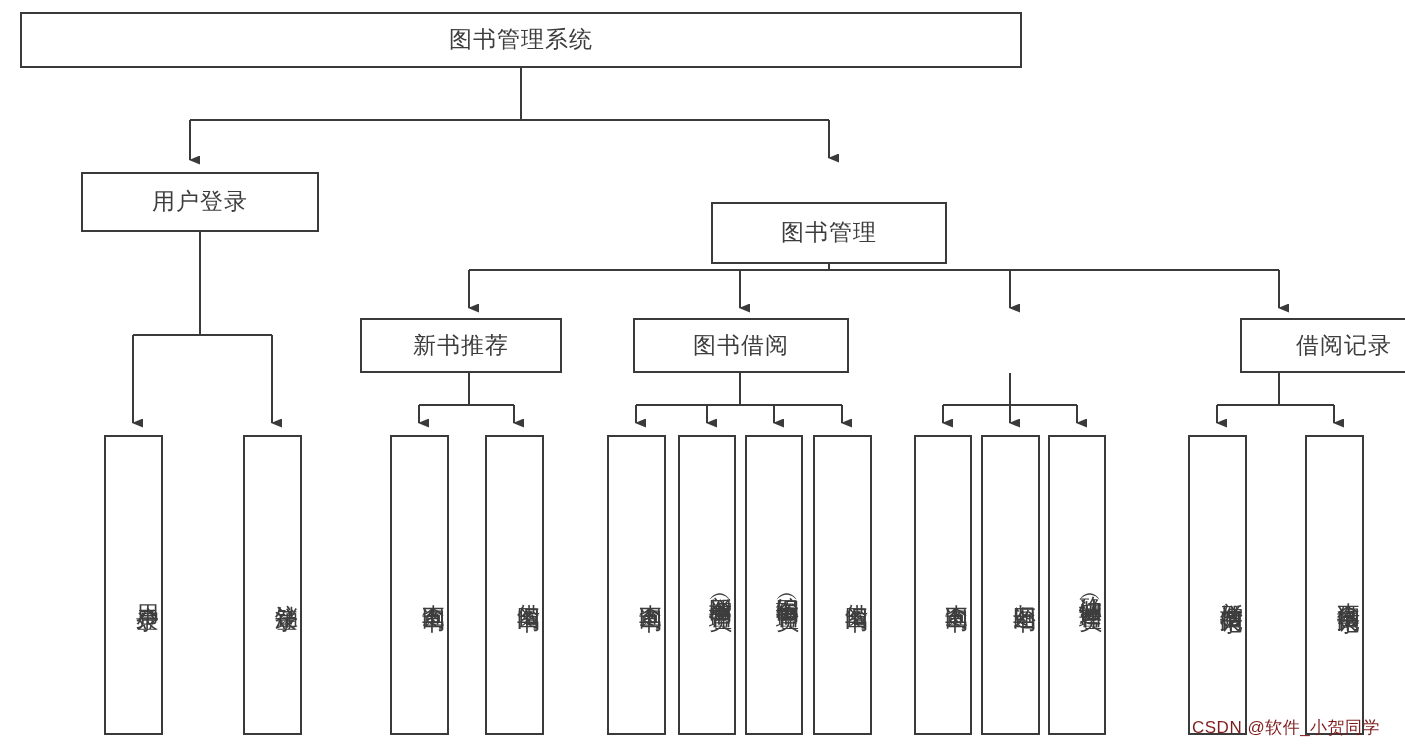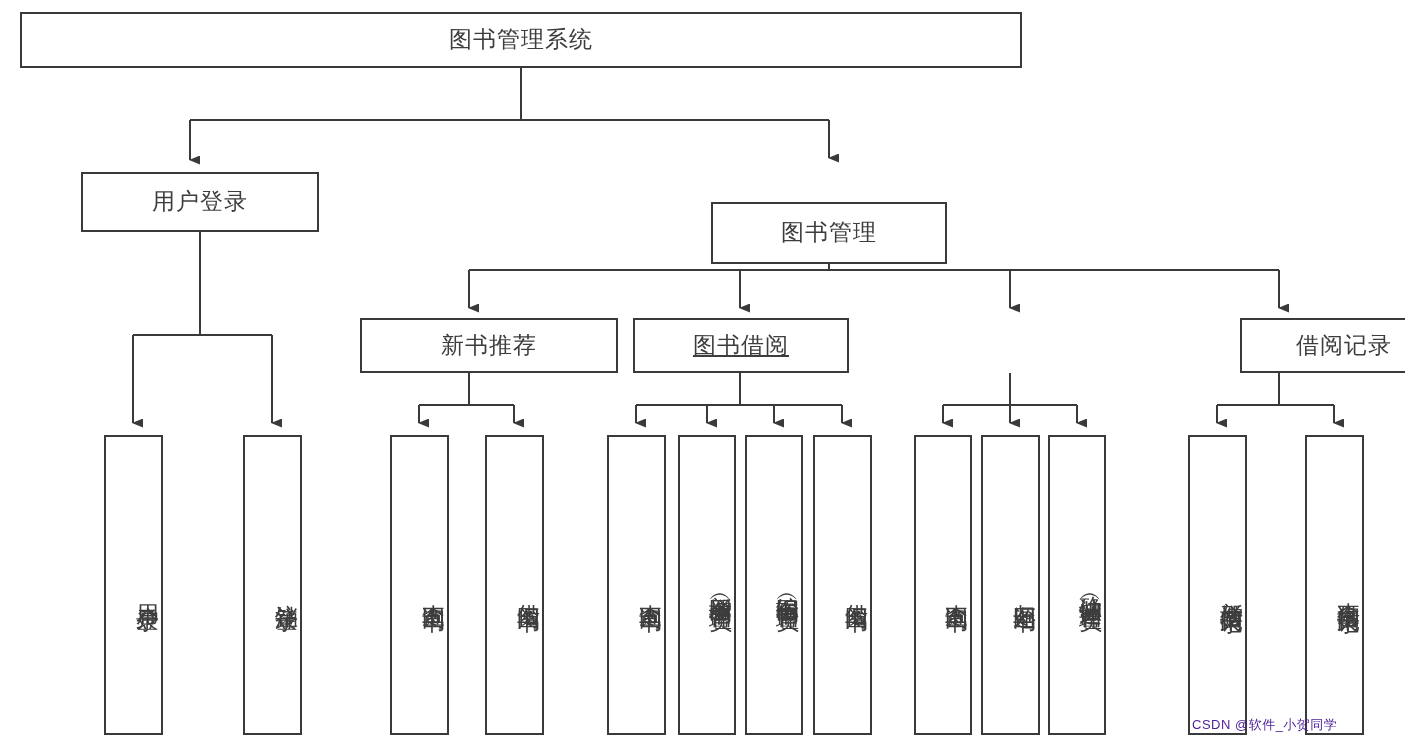--- a/index.html
+++ b/index.html
@@ -54,22 +54,22 @@
     justify-content: center;
     padding-top: 10px;
     overflow: hidden;
   }
   .node.vertical.pad-small { padding-top: 4px; }
   .node-root {
     font-size: 25px;
   }
   .watermark {
     position: absolute;
-    color: #4c1d95;
-    font-size: 13px;
+    color: #7f1d1d;
+    font-size: 17px;
     letter-spacing: 0.5px;
     white-space: nowrap;
     z-index: 5;
     user-select: none;
   }
 </style>
 </head>
 <body>
 
 <div id="diagram-canvas">
@@ -122,22 +122,22 @@
       <path d="M 1217,405 L 1217,423" marker-end="url(#arrowhead)"></path>
       <path d="M 1334,405 L 1334,423" marker-end="url(#arrowhead)"></path>
     </g>
   </svg>
 
   <div class="node horizontal node-root" style="left:20px; top:12px; width:1002px; height:56px;">图书管理系统</div>
 
   <div class="node horizontal" style="left:81px; top:172px; width:238px; height:60px;">用户登录</div>
   <div class="node horizontal" style="left:711px; top:170px; width:236px; height:62px;margin-top:32px;">图书管理</div>
 
-  <div class="node horizontal" style="left:360px; top:318px; width:258px; height:55px;">新书推荐</div>
-  <div class="node horizontal" style="left:633px; top:318px; width:216px; height:55px;text-decoration:underline;">图书借阅</div>
+  <div class="node horizontal" style="left:360px; top:318px; width:202px; height:55px;">新书推荐</div>
+  <div class="node horizontal" style="left:633px; top:318px; width:216px; height:55px;">图书借阅</div>
   <div class="node horizontal" style="left:1240px; top:318px; width:208px; height:55px;">借阅记录</div>
 
   <div class="node vertical" style="left:104px; top:435px; width:59px; height:300px;">用户登录</div>
   <div class="node vertical" style="left:243px; top:435px; width:59px; height:300px;">注销登录</div>
 
   <div class="node vertical" style="left:390px; top:435px; width:59px; height:300px;">查询图书</div>
   <div class="node vertical" style="left:485px; top:435px; width:59px; height:300px;">借阅图书</div>
 
   <div class="node vertical" style="left:607px; top:435px; width:59px; height:300px;">查询图书</div>
   <div class="node vertical pad-small" style="left:678px; top:435px; width:58px; height:300px;">新增图书（管理员）</div>

